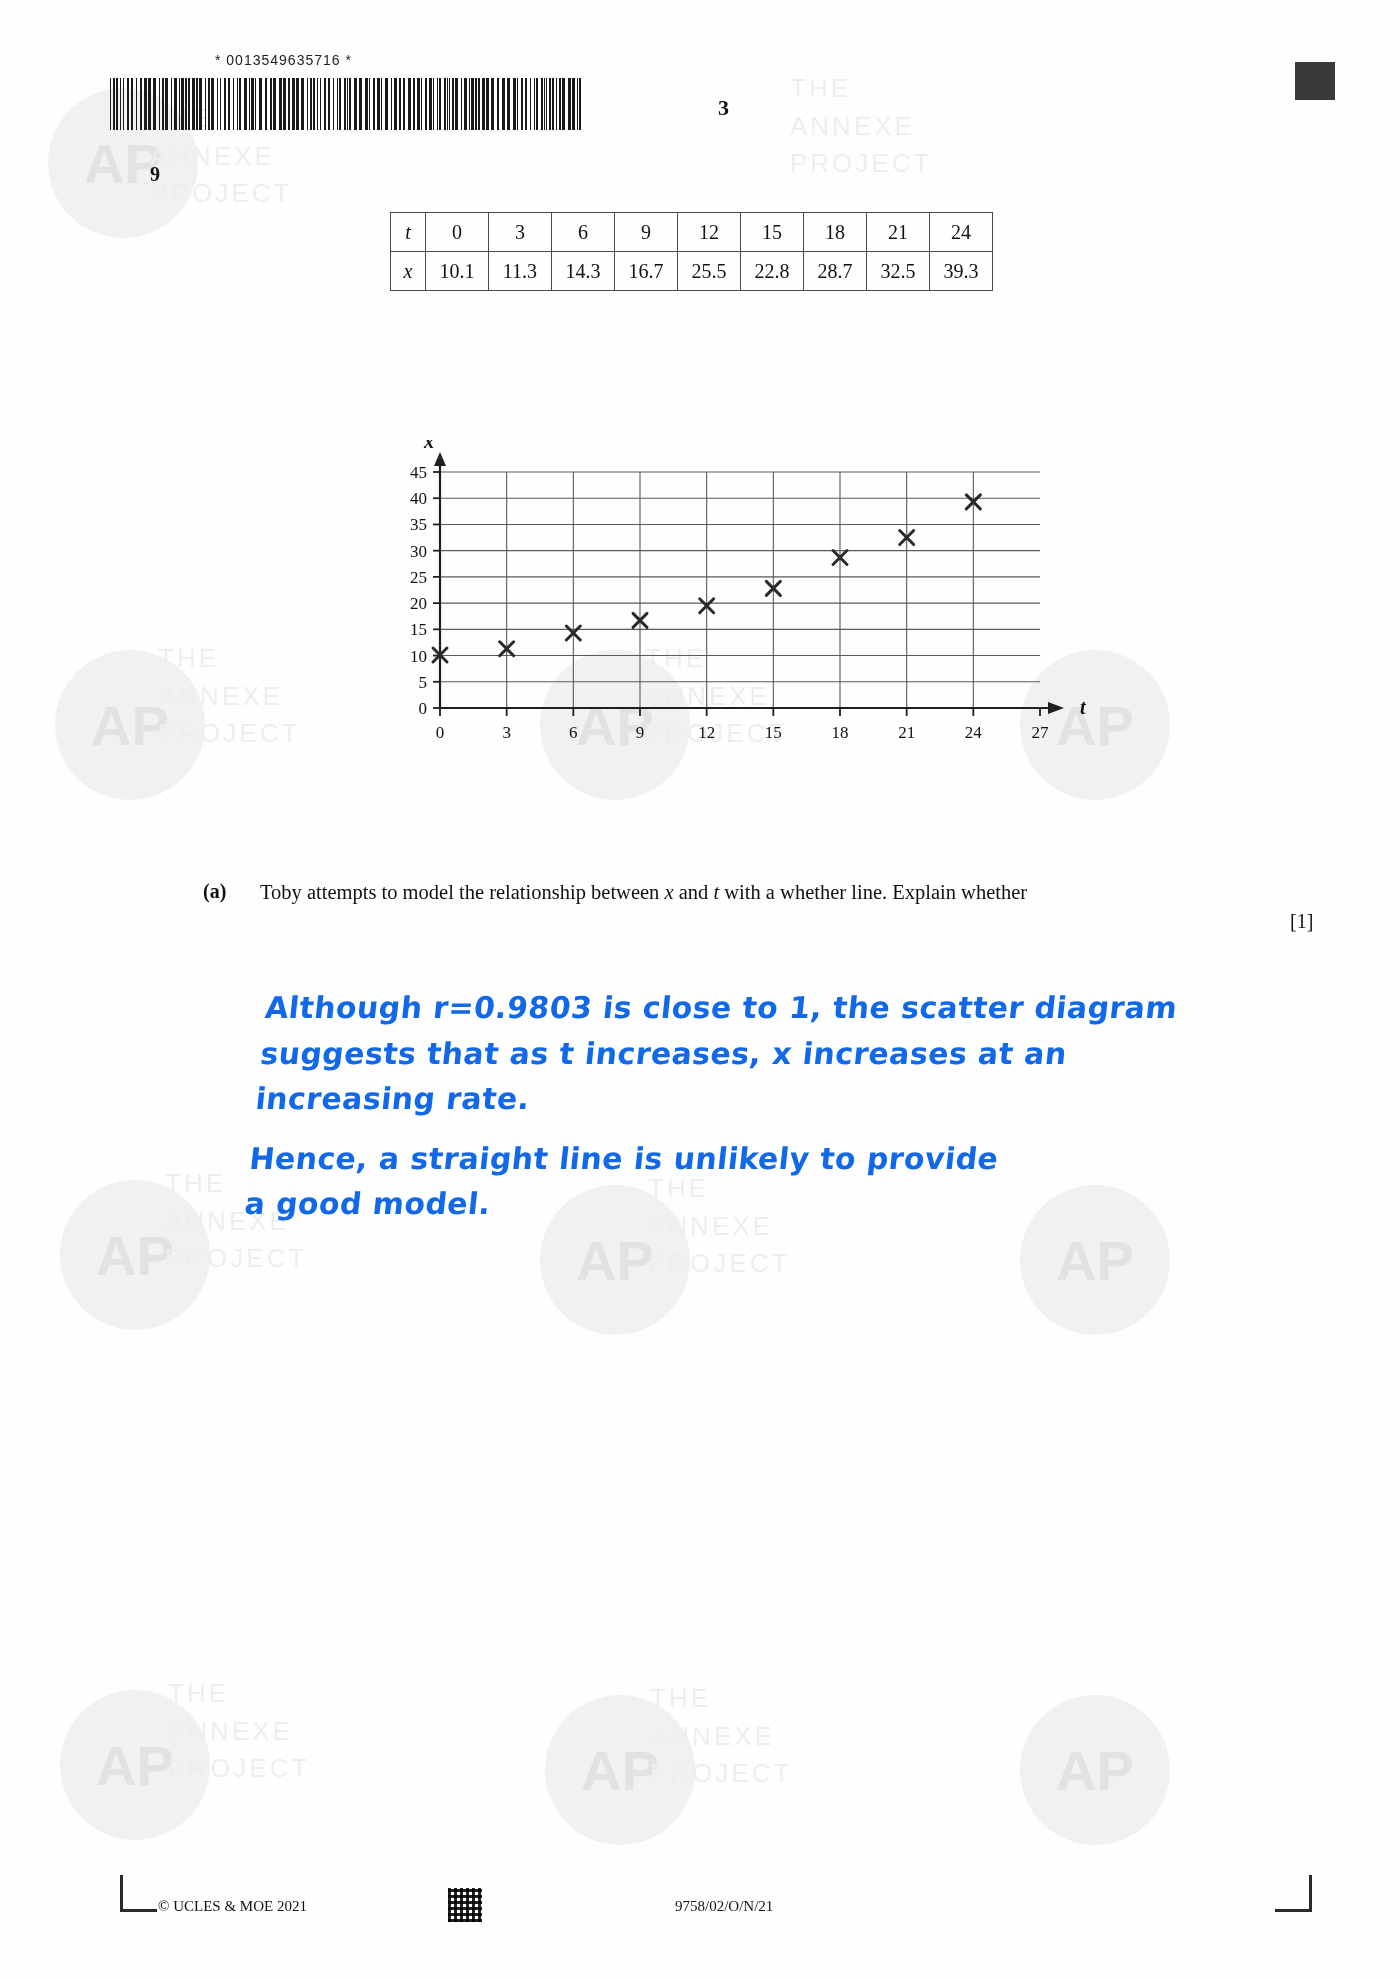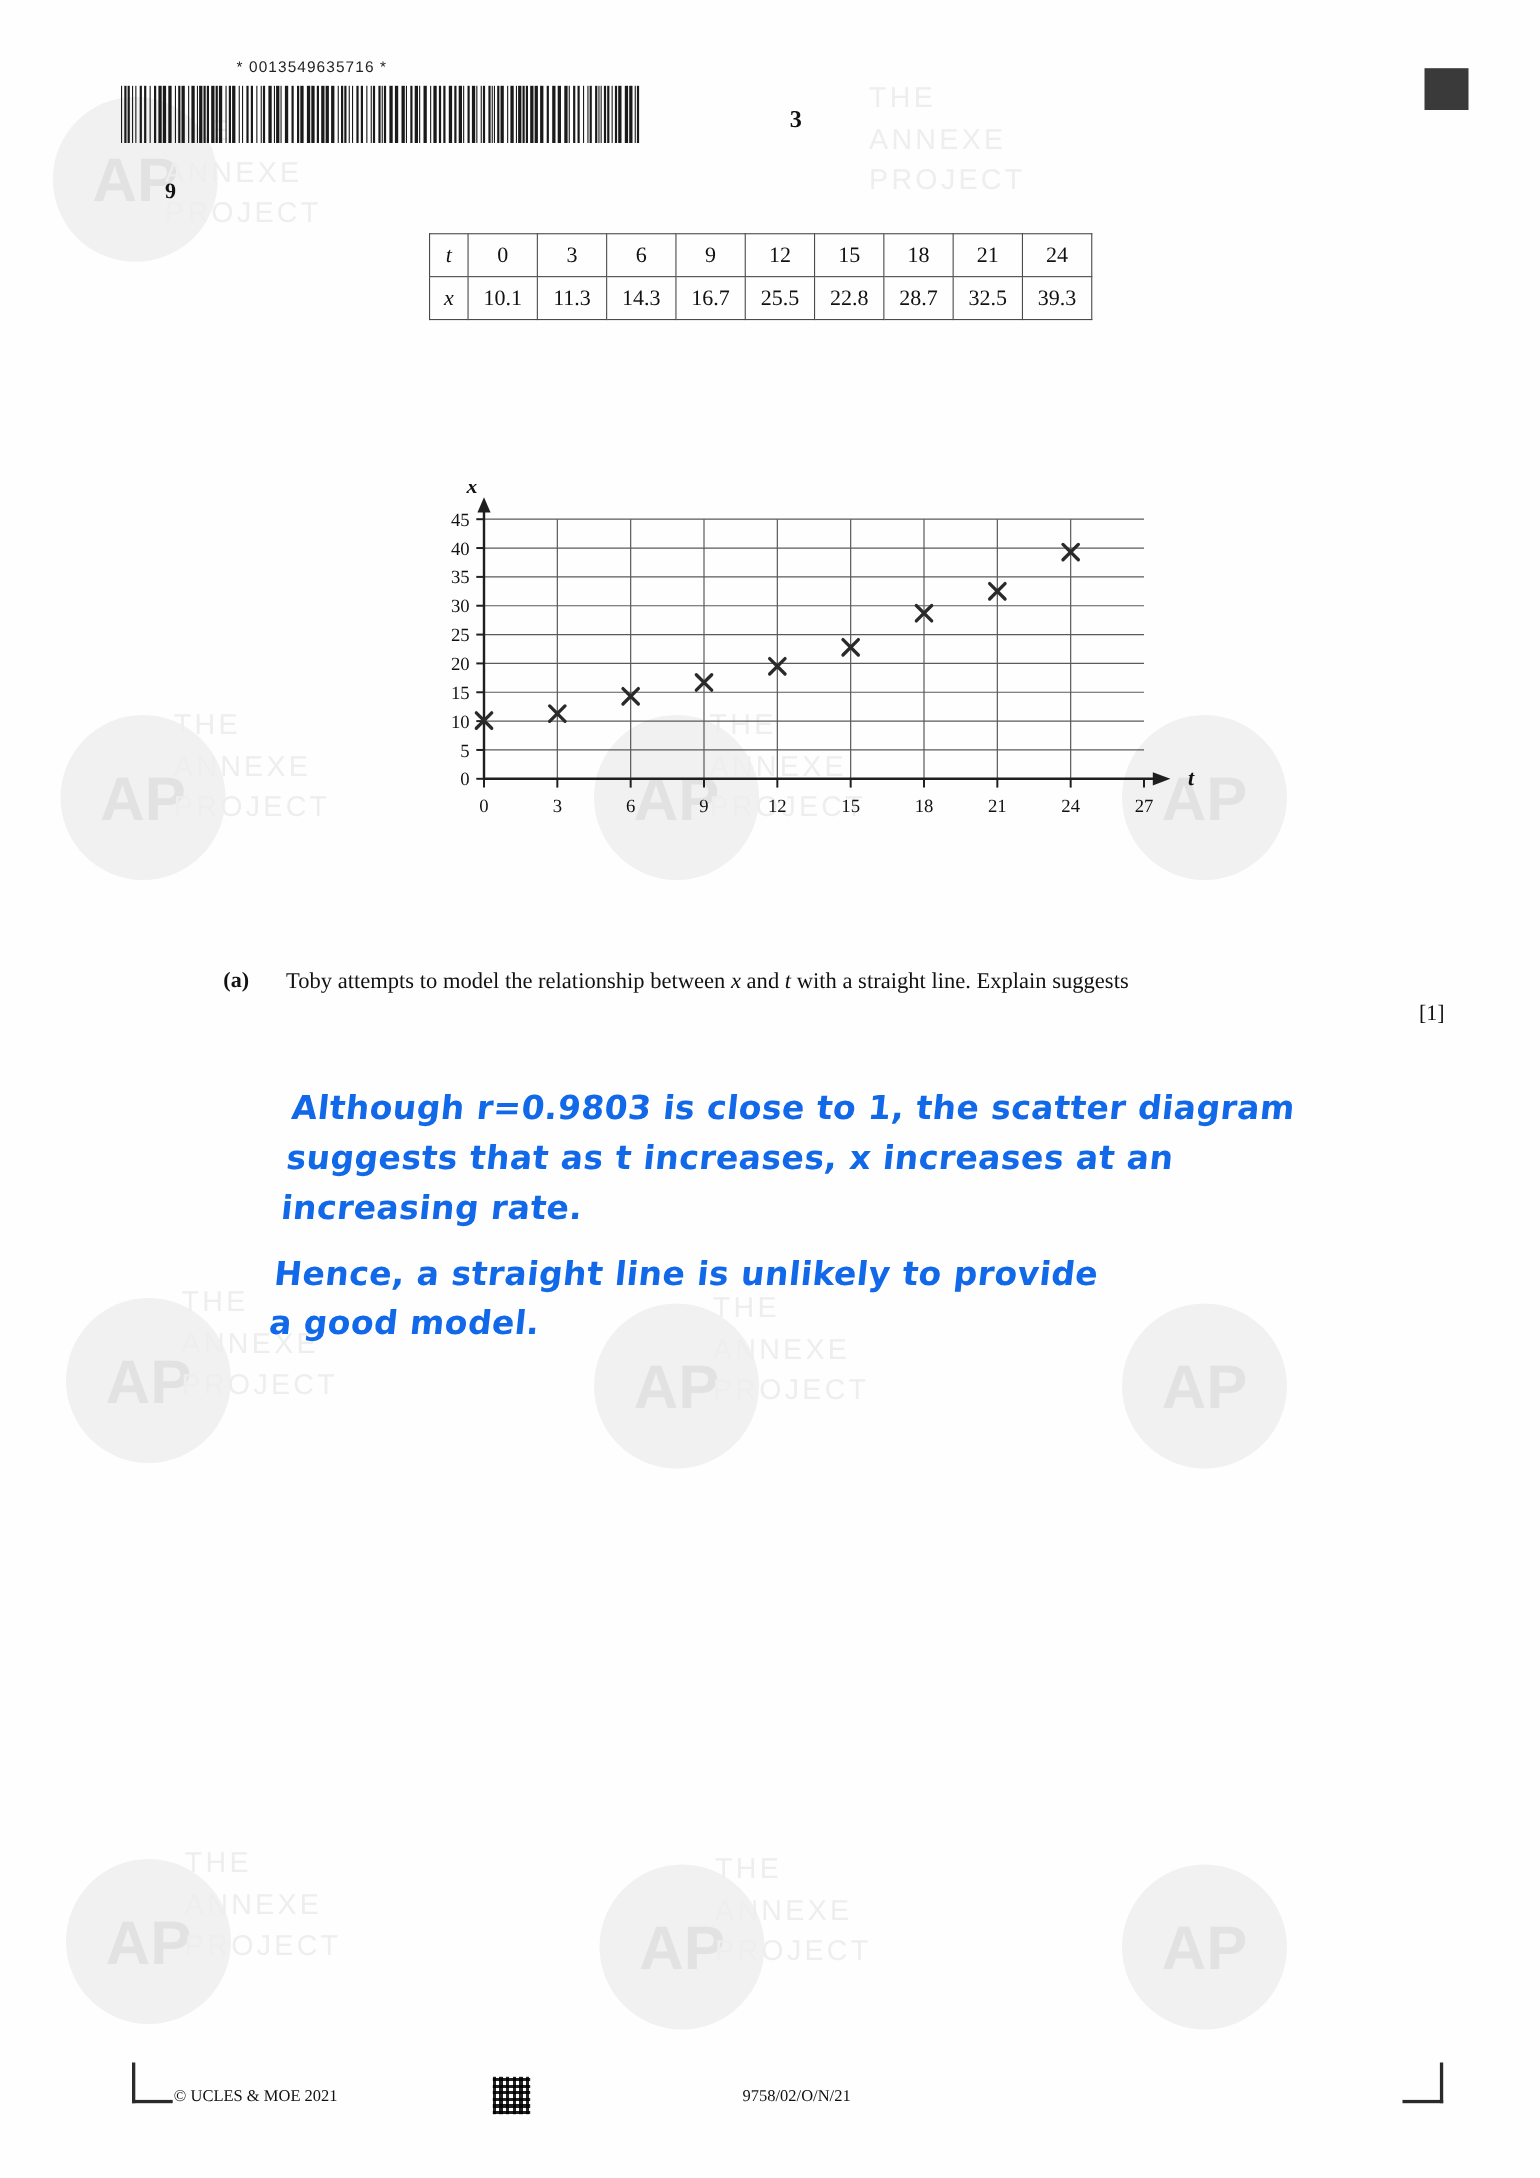--- a/index.html
+++ b/index.html
@@ -431,21 +431,21 @@
           <line x1="586.3333333333333" y1="54.893333333333345" x2="600.3333333333333" y2="68.89333333333335"></line>
           <line x1="586.3333333333333" y1="68.89333333333335" x2="600.3333333333333" y2="54.893333333333345"></line>
         </g>
     </svg>
   </div>
 
   <div class="part-lbl" style="left:203px;top:880px;">(a)</div>
 
   <div class="part-txt" style="left:260px;top:878px;width:1080px;">
     <div>
-      <span>Toby attempts to model the relationship between </span><span class="it">x</span><span> and </span><span class="it">t</span><span> with a straight line.  Explain suggests</span>
+      <span>Toby attempts to model the relationship between </span><span class="it">x</span><span> and </span><span class="it">t</span><span> with a whether line.  Explain whether</span>
     </div>
   </div>
 
   <div class="marks" style="left:1290px;top:910px;">[1]</div>
 
   <div class="hand" style="left:255px;top:985px;">
     <div>Although r=0.9803 is close to 1, the scatter diagram</div>
     <div>suggests that as t increases, x increases at an</div>
     <div>increasing rate.</div>
     <div style="margin-top:14px;">Hence, a straight line is unlikely to provide</div>

